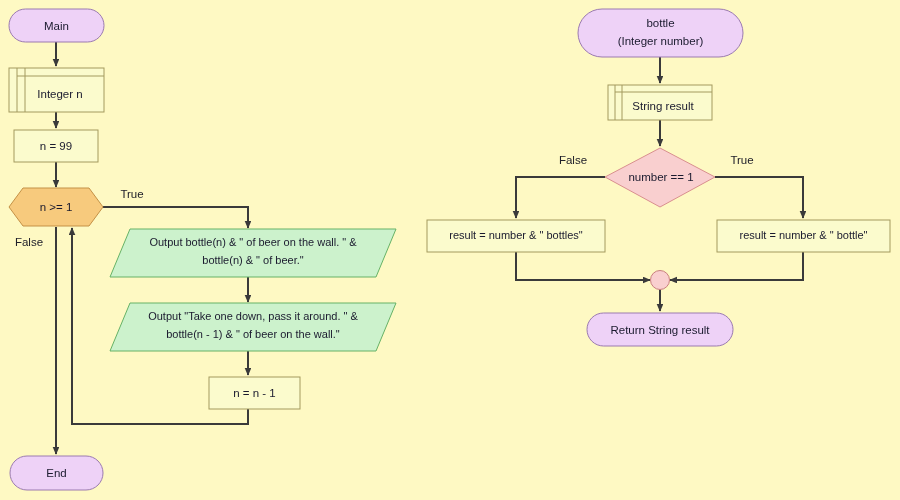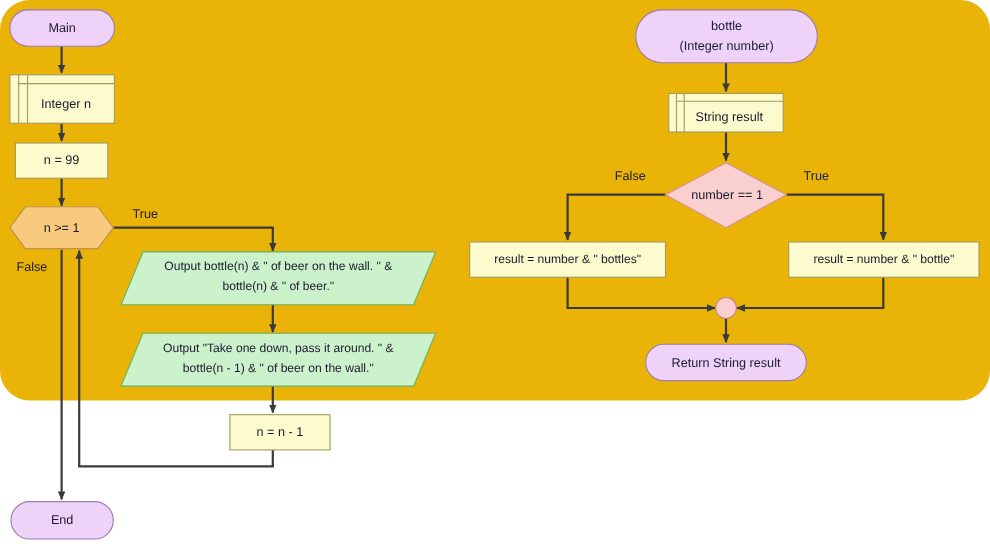--- a/index.html
+++ b/index.html
@@ -9,23 +9,22 @@
   }
   body {
     width: 900px;
     height: 500px;
     overflow: hidden;
     font-family: "Liberation Sans", sans-serif;
   }
   #diagram-root {
     position: relative;
     width: 900px;
-    height: 364px;
-    background: #eab308;
-    border-radius: 27px;
+    height: 500px;
+    background: #fef9c3;
   }
   svg.flow {
     display: block;
     width: 900px;
     height: 500px;
   }
   .node-text {
     font-family: "Liberation Sans", sans-serif;
     font-size: 11.5px;
     fill: #1a1a2e;

